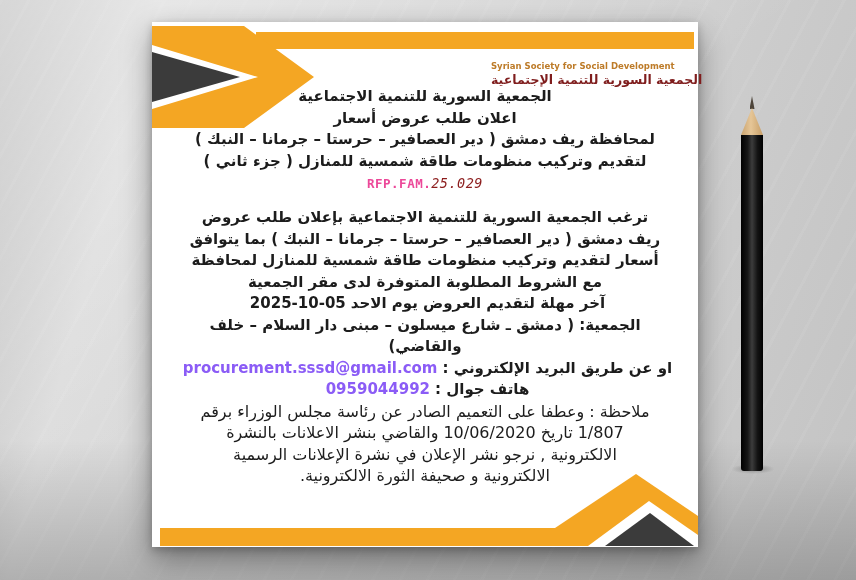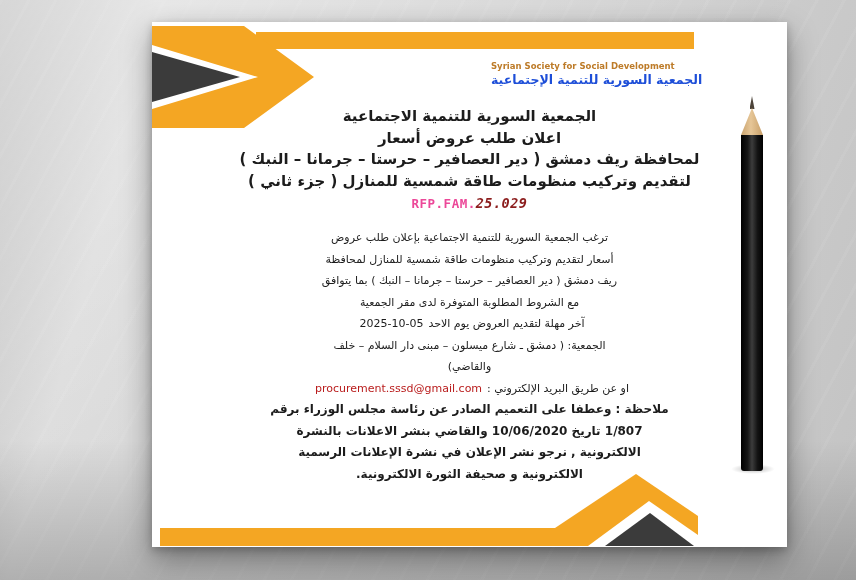--- a/index.html
+++ b/index.html
@@ -12,42 +12,42 @@
   .bg-wedge{position:absolute; left:-220px; top:-300px; width:1100px; height:560px;
     background:linear-gradient(180deg,rgba(255,255,255,.55),rgba(255,255,255,0));
     transform:rotate(-33deg); pointer-events:none;}
   .bg-stripes{position:absolute; inset:0;
     background:repeating-linear-gradient(118deg,rgba(255,255,255,.10) 0 3px,rgba(0,0,0,0) 3px 24px);
     opacity:.55; pointer-events:none;}
   .bg-bottom{position:absolute; left:0; bottom:0; width:100%; height:140px;
     background:linear-gradient(rgba(0,0,0,0),rgba(0,0,0,.20)); pointer-events:none;}
 
   
-  .card{position:absolute; left:152px; top:22px; width:635px; height:525px; background:#ffffff;
+  .card{position:absolute; left:152px; top:22px; width:546px; height:525px; background:#ffffff;
     box-shadow:0 12px 28px rgba(0,0,0,.38), 0 3px 8px rgba(0,0,0,.22);}
   .decor{position:absolute; left:0; top:0; width:546px; height:525px; pointer-events:none;}
 
   
   .logo{position:absolute; left:336px; top:22px; width:208px; height:60px; display:flex; align-items:center; gap:3px;}
   .logo-text{display:flex; flex-direction:column; line-height:1.25;}
   .logo-en{font-size:8.5px; font-weight:bold; color:#BD7B28; white-space:nowrap;}
-  .logo-ar{font-size:12.5px; font-weight:bold; color:#1d4ed8; white-space:nowrap; direction:rtl; text-align:left;}
+  .logo-ar{font-size:12.5px; font-weight:bold; color:#7f1d1d; white-space:nowrap; direction:rtl; text-align:left;}
 
   
-  .content{position:absolute; left:24px; right:24px; top:84px; text-align:center; direction:rtl; color:#1c1c1c;}
+  .content{position:absolute; left:24px; right:24px; top:64px; text-align:center; direction:rtl; color:#1c1c1c;}
   .line{white-space:nowrap;}
   .t{font-size:15px; font-weight:bold; line-height:21.5px;}
-  .b{font-size:11px; font-weight:normal; line-height:21.5px;}
-  .n{font-size:12px; font-weight:bold; line-height:21.5px;}
+  .b{font-size:15px; font-weight:bold; line-height:21.5px;}
+  .n{font-size:16px; font-weight:normal; line-height:21.5px;}
   .group-gap{margin-top:12px;}
   .rfp{direction:ltr; line-height:22px; font-family:"DejaVu Sans Mono",monospace;}
   .rfp-prefix{font-size:12.5px; font-weight:bold; color:#ec4899; letter-spacing:.5px;}
-  .rfp-number{font-size:13.5px; font-weight:bold; font-style:italic; color:#8C1D1D; letter-spacing:.5px;}
+  .rfp-number{font-size:13.5px; font-weight:normal; font-style:italic; color:#8C1D1D; letter-spacing:.5px;}
   .num{direction:ltr; unicode-bidi:isolate; margin:0 5px;}
-  .contact{direction:ltr; unicode-bidi:isolate; margin:0 5px; color:#b91c1c;}
+  .contact{direction:ltr; unicode-bidi:isolate; margin:0 5px; color:#8b5cf6;}
 
   
   .pencil{position:absolute; left:741px; top:96px; width:22px; height:374px;}
   .pencil-graphite{width:5px; height:13px; margin:0 auto; background:#4d443a;
     clip-path:polygon(50% 0,100% 100%,0 100%);}
   .pencil-wood{width:22px; height:27px; background:linear-gradient(90deg,#c9a36f,#e6c697 45%,#c79e67);
     clip-path:polygon(50% 0,100% 100%,0 100%); margin-top:-1px;}
   .pencil-body{width:22px; height:336px; border-radius:0 0 3px 3px;
     background:linear-gradient(90deg,#000 0%,#161616 30%,#3c3c3c 50%,#141414 75%,#000 100%);}
   .pencil-shadow{position:absolute; left:731px; top:464px; width:44px; height:10px;
@@ -103,31 +103,32 @@
 
     <div class="content">
       <div class="line t">الجمعية السورية للتنمية الاجتماعية</div>
       <div class="line t">اعلان طلب عروض أسعار</div>
       <div class="line t">لمحافظة ريف دمشق ( دير العصافير – حرستا – جرمانا – النبك )</div>
       <div class="line t">لتقديم وتركيب منظومات طاقة شمسية للمنازل ( جزء ثاني )</div>
 
       <div class="line rfp"><span class="rfp-prefix">RFP.FAM.</span><span class="rfp-number">25.029</span></div>
 
       <div class="line b group-gap">ترغب الجمعية السورية للتنمية الاجتماعية بإعلان طلب عروض</div>
+      <div class="line b">ريف دمشق ( دير العصافير – حرستا – جرمانا – النبك ) بما يتوافق</div>
       <div class="line b">أسعار لتقديم وتركيب منظومات طاقة شمسية للمنازل لمحافظة</div>
-      <div class="line b">ريف دمشق ( دير العصافير – حرستا – جرمانا – النبك ) بما يتوافق</div>
       <div class="line b">مع الشروط المطلوبة المتوفرة لدى مقر الجمعية</div>
 
       <div class="line b"><span>آخر مهلة لتقديم العروض يوم الاحد</span><span class="num">2025-10-05</span></div>
 
       <div class="line b">الجمعية: ( دمشق ـ شارع ميسلون – مبنى دار السلام – خلف</div>
       <div class="line b">والقاضي)</div>
 
       <div class="line b"><span>او عن طريق البريد الإلكتروني :</span><span class="contact">procurement.sssd@gmail.com</span></div>
 
+      <div class="line b"><span>هاتف جوال :</span><span class="contact">0959044992</span></div>
 
       <div class="line n">ملاحظة : وعطفا على التعميم الصادر عن رئاسة مجلس الوزراء برقم</div>
       <div class="line n">1/807 تاريخ 10/06/2020 والقاضي بنشر الاعلانات بالنشرة</div>
       <div class="line n">الالكترونية , نرجو نشر الإعلان في نشرة الإعلانات الرسمية</div>
       <div class="line n">الالكترونية و صحيفة الثورة الالكترونية.</div>
     </div>
   </div>
 
   <div class="pencil-shadow"></div>
   <div class="pencil">

